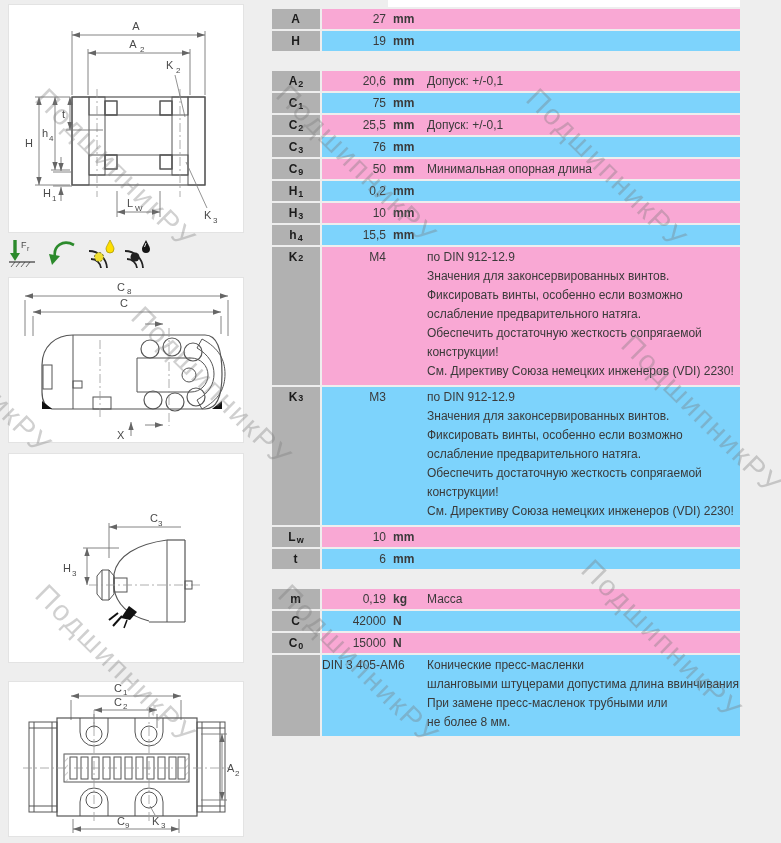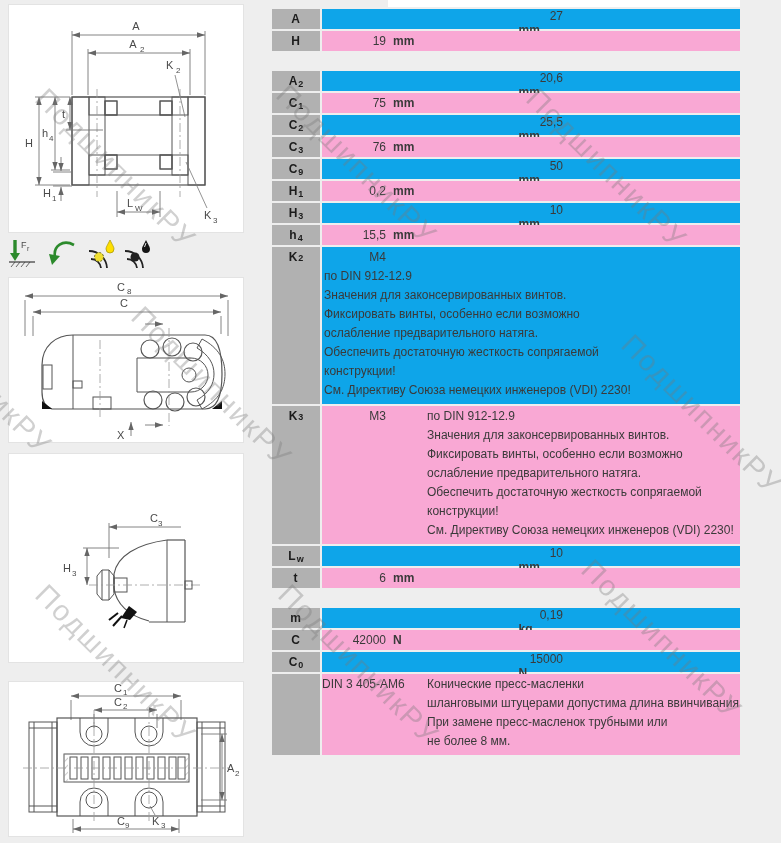--- a/index.html
+++ b/index.html
@@ -37,22 +37,22 @@
   .lab{width:48px;flex:none;background:#b1b1b1;color:#1c1c1c;font-weight:bold;font-size:12px;
        display:flex;align-items:center;justify-content:center;}
   .sb{font-size:9px;position:relative;top:3px;margin-left:1px;font-weight:bold;}
   .cell{flex:1;margin-left:2px;display:flex;font-size:12px;color:#3a3a3a;align-items:center;}
   .multi .cell{align-items:flex-start;padding:1px 0 4px 0;line-height:19px;}
   .multi .lab{align-items:flex-start;padding-top:3px;}
   .val{width:64px;text-align:right;flex:none;white-space:nowrap;}
   .valw{width:103px;flex:none;white-space:nowrap;}
   .unit{width:32px;margin-left:7px;flex:none;font-weight:bold;}
   .desc{flex:1;margin-left:2px;}
-  .light{background:#0ea5e9;flex-direction:column;}
-  .dark{background:#f9a8d4;}
+  .light{background:#f9a8d4;}
+  .dark{background:#7dd3fc;}
 </style>
 </head>
 <body>
 
 <div class="page">
 
   <div class="wm" style="left:52px;top:82px">ПодшипникРУ</div>
   <div class="wm" style="left:293px;top:78px">ПодшипникРУ</div>
   <div class="wm" style="left:543px;top:82px">ПодшипникРУ</div>
   <div class="wm" style="left:-92px;top:288px">ПодшипникРУ</div>

